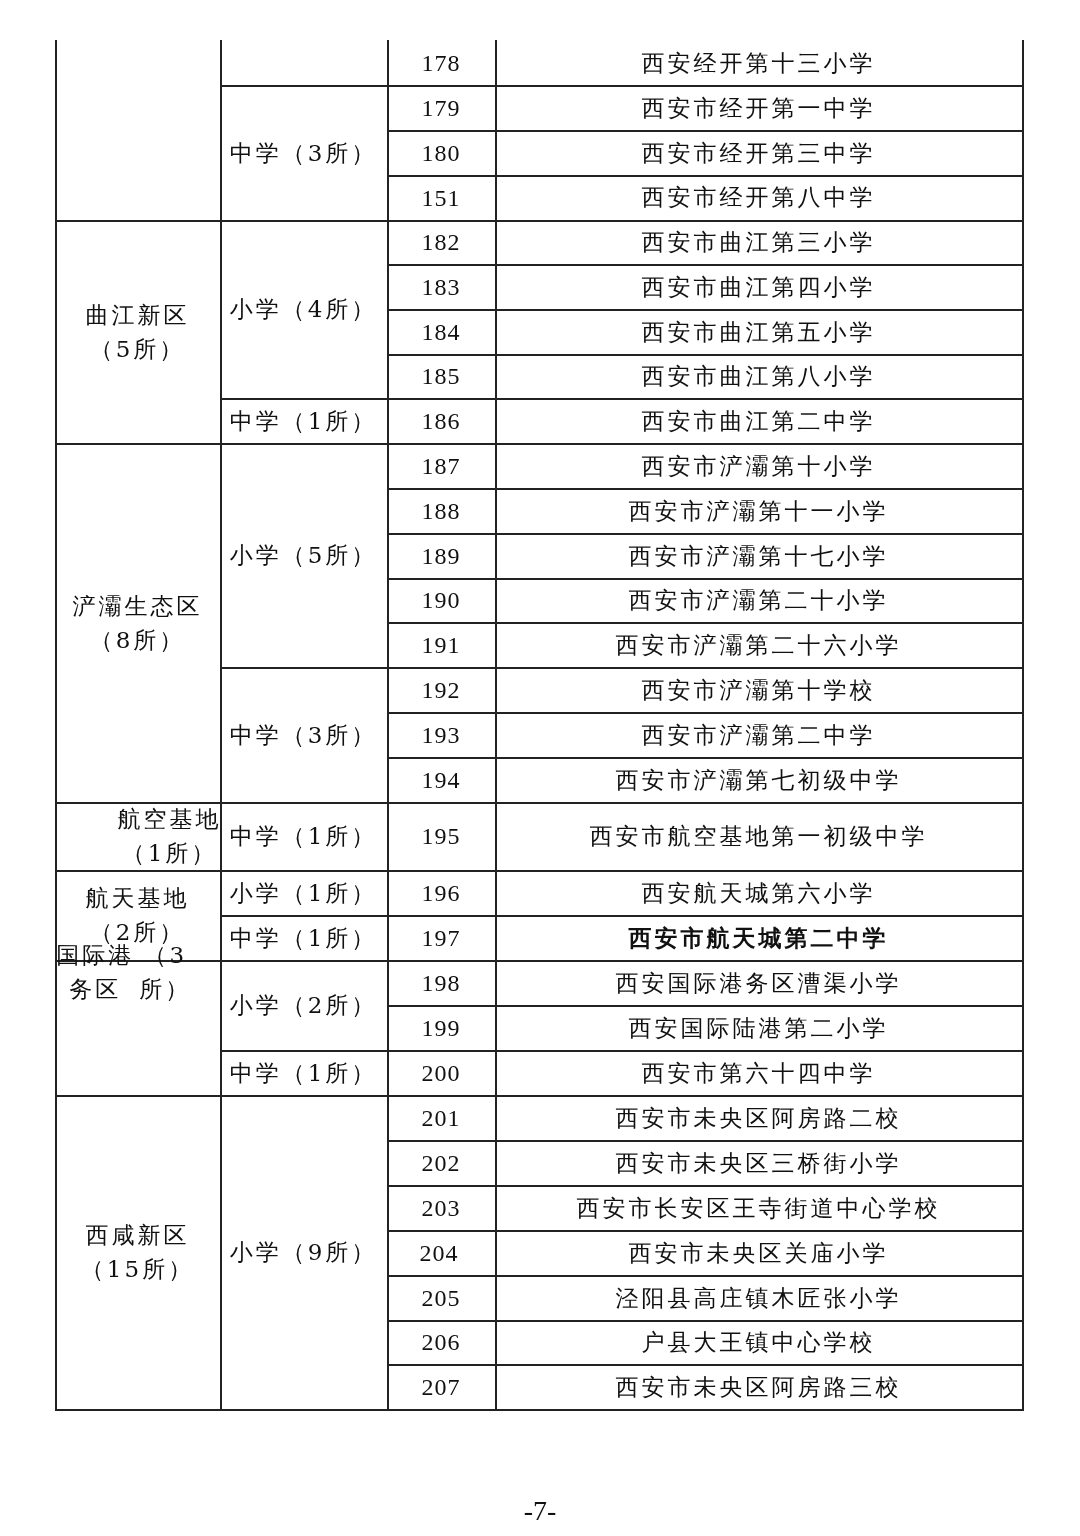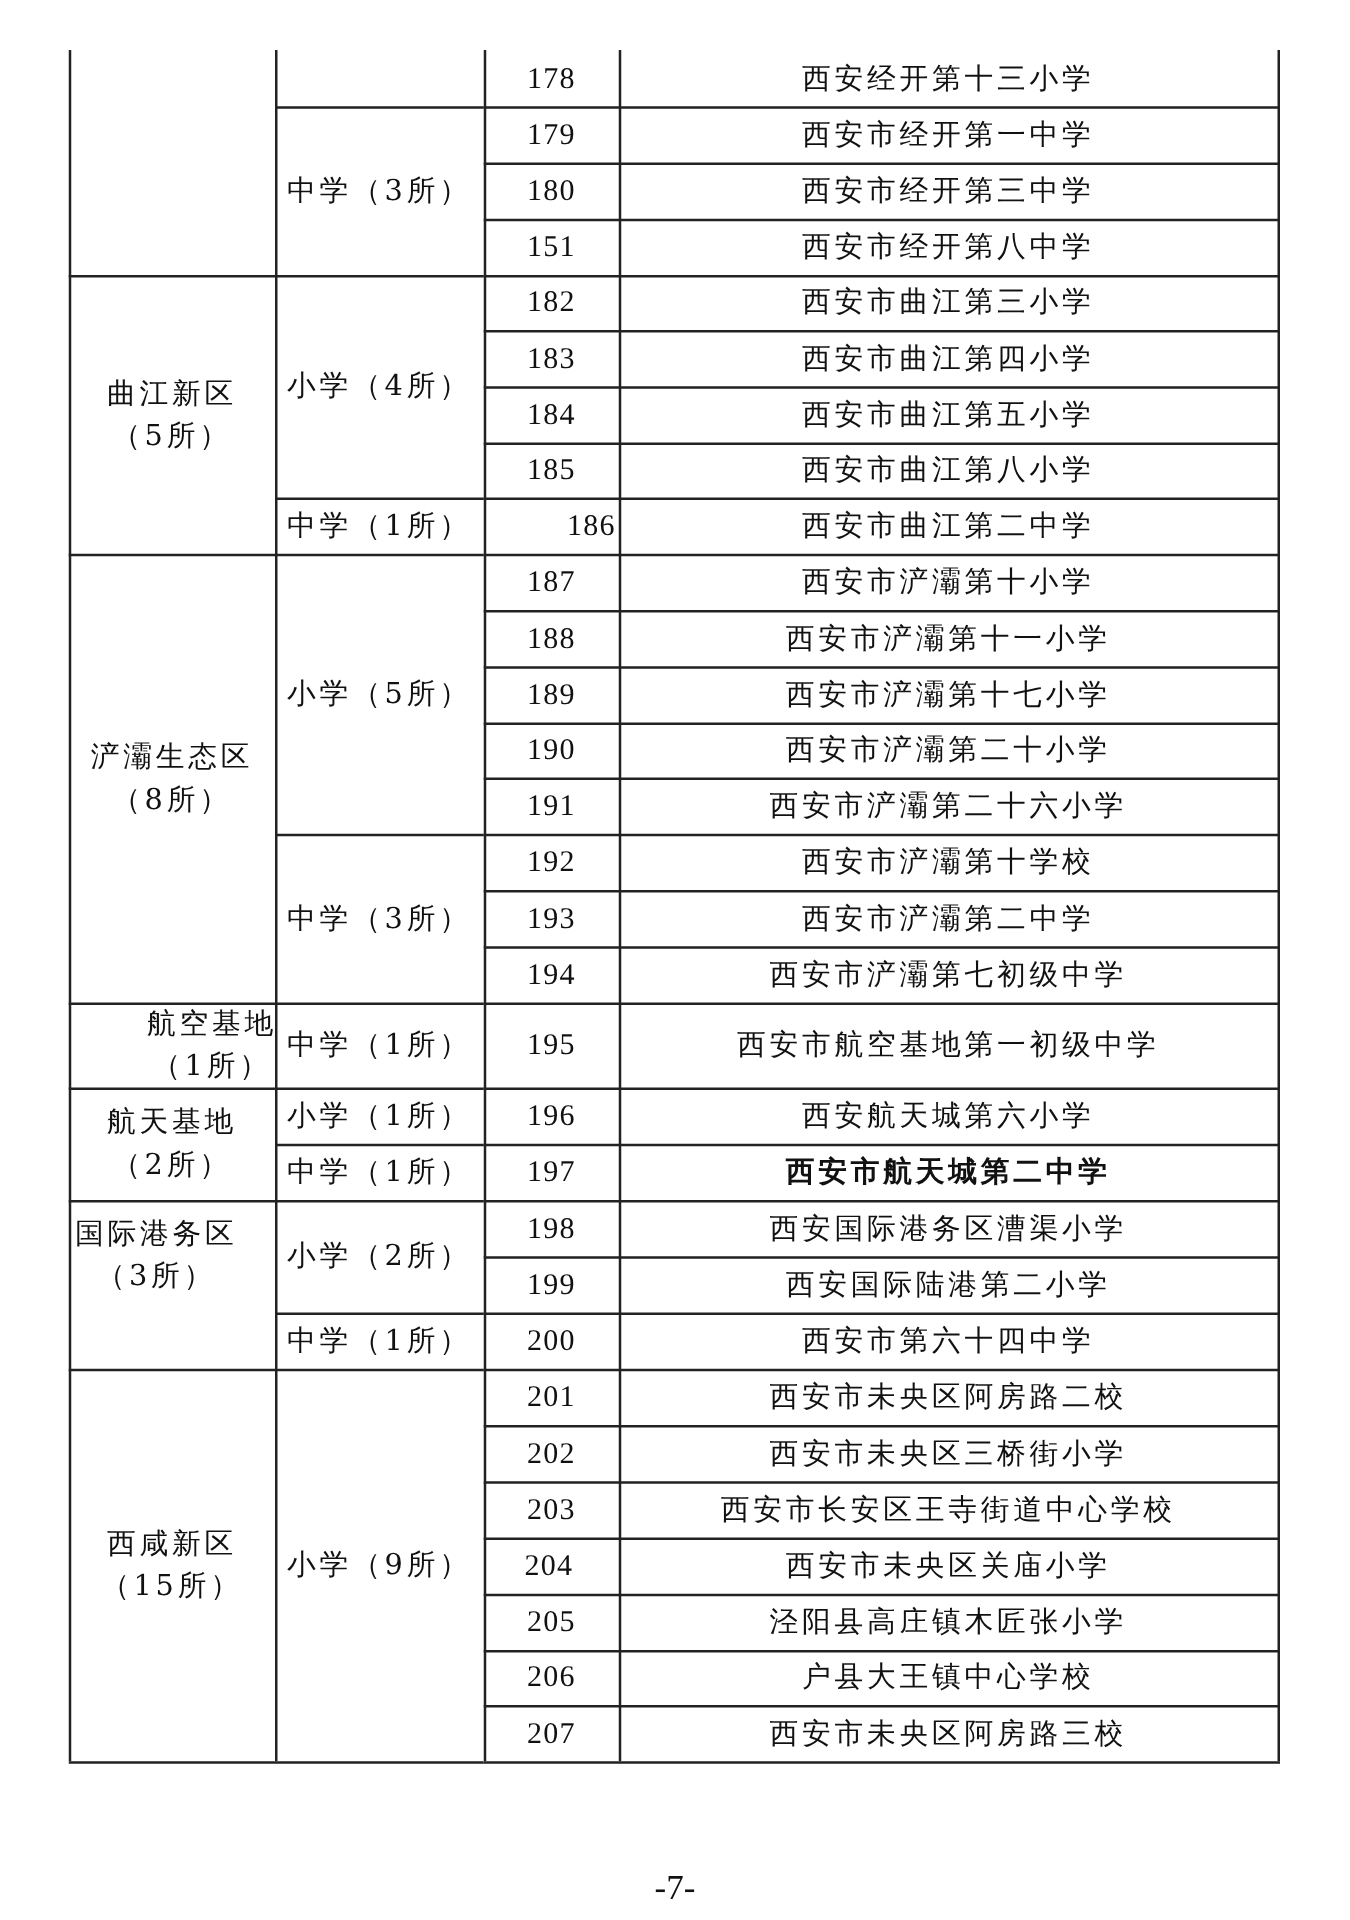--- a/index.html
+++ b/index.html
@@ -40,21 +40,21 @@
     <div class="hline" style="left: 387px; width: 637px; top: 309px;"></div>
     <div class="cell num" style="left: 387px; width: 108px; top: 264px; height: 45px;">183</div>
     <div class="cell" style="left: 495px; width: 527px; top: 264px; height: 45px;">西安市曲江第四小学</div>
     <div class="hline" style="left: 387px; width: 637px; top: 354px;"></div>
     <div class="cell num" style="left: 387px; width: 108px; top: 309px; height: 45px;">184</div>
     <div class="cell" style="left: 495px; width: 527px; top: 309px; height: 45px;">西安市曲江第五小学</div>
     <div class="hline" style="left: 387px; width: 637px; top: 398px;"></div>
     <div class="cell num" style="left: 387px; width: 108px; top: 354px; height: 44px;">185</div>
     <div class="cell" style="left: 495px; width: 527px; top: 354px; height: 44px;">西安市曲江第八小学</div>
     <div class="hline" style="left: 387px; width: 637px; top: 443px;"></div>
-    <div class="cell num" style="left: 387px; width: 108px; top: 398px; height: 45px; padding-left: 32px;">186</div>
+    <div class="cell num" style="left: 387px; width: 108px; top: 398px; height: 45px;">186</div>
     <div class="cell" style="left: 495px; width: 527px; top: 398px; height: 45px;">西安市曲江第二中学</div>
     <div class="hline" style="left: 387px; width: 637px; top: 488px;"></div>
     <div class="cell num" style="left: 387px; width: 108px; top: 443px; height: 45px;">187</div>
     <div class="cell" style="left: 495px; width: 527px; top: 443px; height: 45px;">西安市浐灞第十小学</div>
     <div class="hline" style="left: 387px; width: 637px; top: 533px;"></div>
     <div class="cell num" style="left: 387px; width: 108px; top: 488px; height: 45px;">188</div>
     <div class="cell" style="left: 495px; width: 527px; top: 488px; height: 45px;">西安市浐灞第十一小学</div>
     <div class="hline" style="left: 387px; width: 637px; top: 578px;"></div>
     <div class="cell num" style="left: 387px; width: 108px; top: 533px; height: 45px;">189</div>
     <div class="cell" style="left: 495px; width: 527px; top: 533px; height: 45px;">西安市浐灞第十七小学</div>
@@ -155,21 +155,21 @@
     <div class="cell" style="left: 55px; width: 165px; top: 802px; height: 68px; flex-direction: column; padding-left: 32px;">
       <span>航空基地</span>
       <span>（1所）</span>
     </div>
     <div class="hline" style="left: 55px; width: 165px; top: 960px;"></div>
     <div class="cell" style="left: 55px; width: 165px; top: 870px; height: 90px; flex-direction: column;">
       <span>航天基地</span>
       <span>（2所）</span>
     </div>
     <div class="hline" style="left: 55px; width: 165px; top: 1095px;"></div>
-    <div class="cell" style="left: 55px; width: 140px; top: 936px; height: 135px; flex-direction: column;">
+    <div class="cell" style="left: 55px; width: 140px; top: 904px; height: 135px; flex-direction: row;">
       <span>国际港务区</span>
       <span>（3所）</span>
     </div>
     <div class="hline" style="left: 55px; width: 165px; top: 1409px;"></div>
     <div class="cell" style="left: 55px; width: 165px; top: 1095px; height: 314px; flex-direction: column;">
       <span>西咸新区</span>
       <span>（15所）</span>
     </div>
   </div>
 <div class="page">-7-</div>

